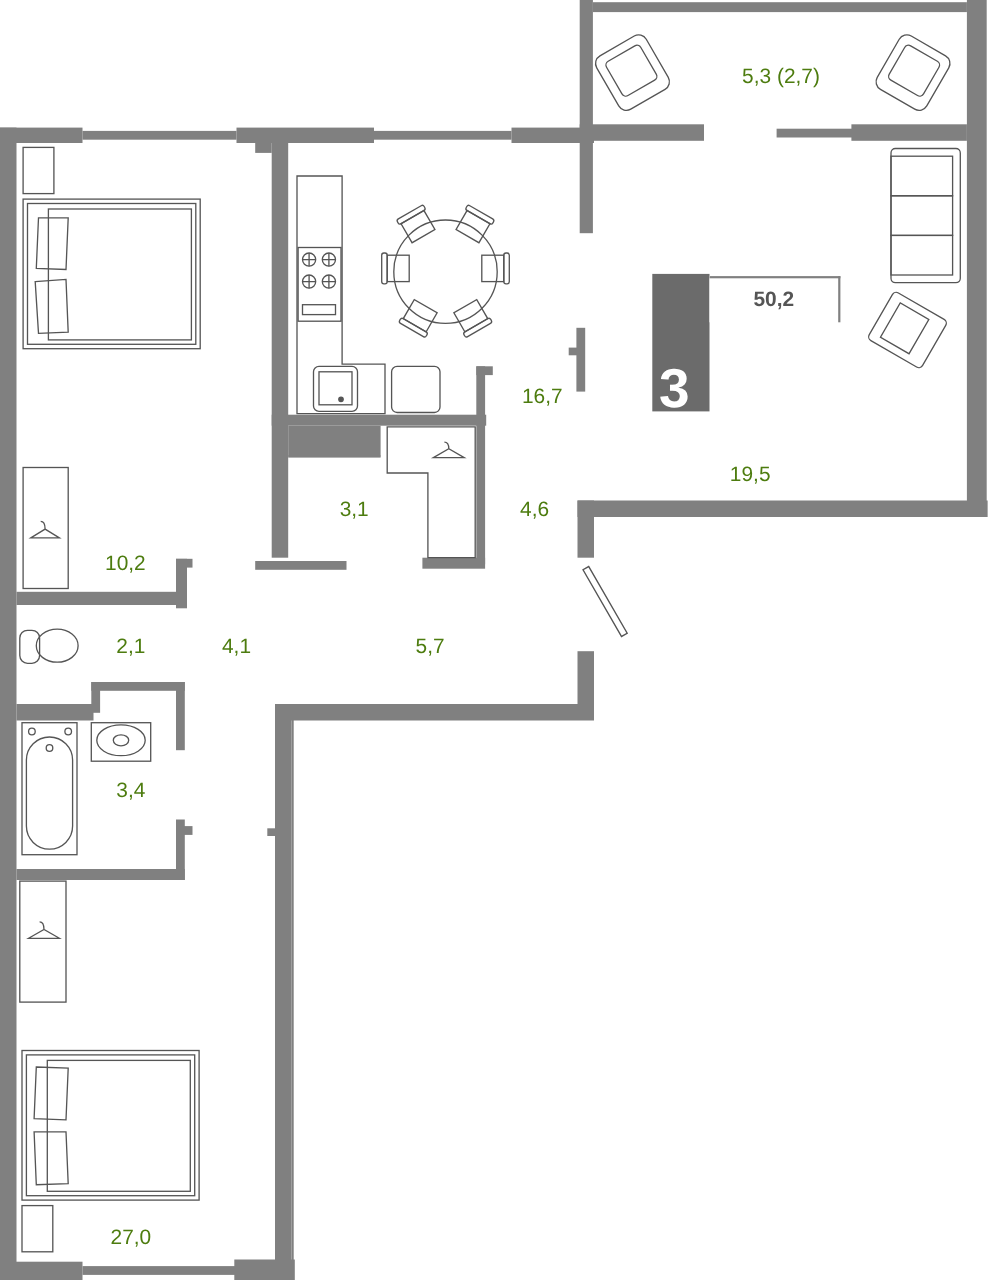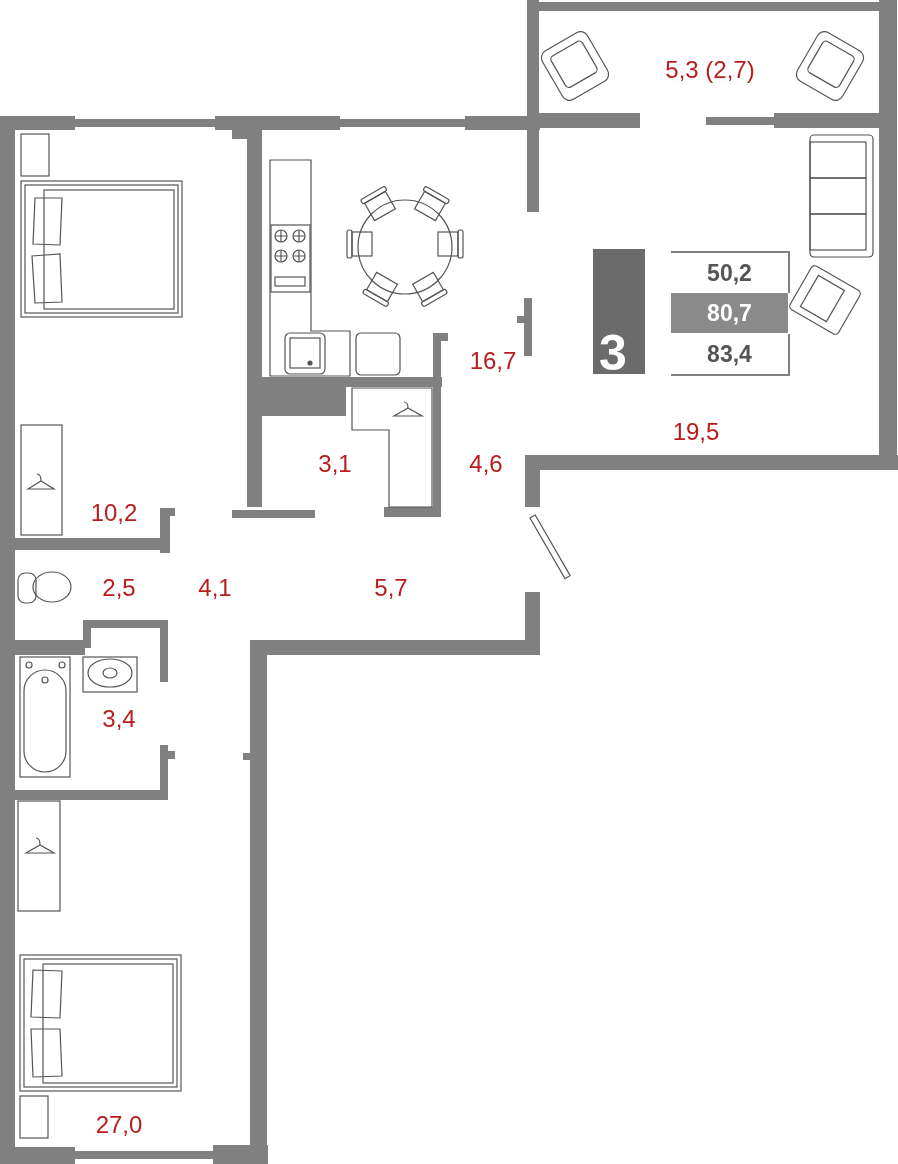--- a/index.html
+++ b/index.html
@@ -1,22 +1,22 @@
 <!DOCTYPE html>
 <html><head>
 <meta charset="utf-8">
 <style>
   html,body{margin:0;padding:0;background:#ffffff;}
   body{width:898px;height:1164px;position:relative;overflow:hidden;font-family:"Liberation Sans","DejaVu Sans",sans-serif;}
   #plan{position:absolute;left:0;top:0;}
-  .lbl{position:absolute;font-size:24px;color:#b91c1c;line-height:1;white-space:nowrap;transform:translate(-50%,-50%);}
+  .lbl{position:absolute;font-size:19px;color:#4d7c0f;line-height:1;white-space:nowrap;transform:translate(-50%,-50%);}
   .badge{position:absolute;left:593px;top:249px;width:170px;height:125px;}
   .badge .num{position:absolute;left:0;top:0;width:52px;height:125px;background:#6b6b6b;}
   .badge .num span{position:absolute;left:6px;bottom:-4px;font-size:50px;font-weight:bold;color:#fff;line-height:1;}
-  .badge .row{position:absolute;left:52px;width:117px;height:40px;display:flex;align-items:center;justify-content:center;font-size:23px;font-weight:bold;margin-left:26px;}
+  .badge .row{position:absolute;left:52px;width:117px;height:40px;display:flex;align-items:center;justify-content:center;font-size:19px;font-weight:bold;}
   .badge .r1{top:2px;color:#555;background:#fff;border-top:2px solid #808080;border-right:2px solid #808080;}
   .badge .r2{top:44px;color:#fff;background:#8a8a8a;}
   .badge .r3{top:85px;color:#555;background:#fff;border-bottom:2px solid #808080;border-right:2px solid #808080;}
 </style>
 </head>
 <body>
 
 <svg id="plan" width="898" height="1164" viewBox="0 0 898 1164">
 
   <g fill="#808080">
@@ -196,30 +196,28 @@
     <rect x="20" y="1096" width="28" height="42"></rect>
 
     <g transform="translate(530,518) rotate(-30)">
       <rect x="0" y="0" width="6" height="70" fill="#fff"></rect>
     </g>
   </g>
 </svg>
 
 <div class="lbl" style="left:710px;top:70px">5,3 (2,7)</div>
 <div class="lbl" style="left:493px;top:361px">16,7</div>
-<div class="lbl" style="left:696px;top:432px">19,5</div>
+<div class="lbl" style="left:682px;top:432px">19,5</div>
 <div class="lbl" style="left:114px;top:513px">10,2</div>
-<div class="lbl" style="left:335px;top:464px">3,1</div>
+<div class="lbl" style="left:322px;top:464px">3,1</div>
 <div class="lbl" style="left:486px;top:464px">4,6</div>
-<div class="lbl" style="left:119px;top:588px">2,5</div>
+<div class="lbl" style="left:119px;top:588px">2,1</div>
 <div class="lbl" style="left:215px;top:588px">4,1</div>
 <div class="lbl" style="left:391px;top:588px">5,7</div>
 <div class="lbl" style="left:119px;top:719px">3,4</div>
 <div class="lbl" style="left:119px;top:1125px">27,0</div>
 
 <div class="badge">
   <div class="num">
       <span>3</span>
     </div>
   <div class="row r1">50,2</div>
-  <div class="row r2">80,7</div>
-  <div class="row r3">83,4</div>
 </div>
 
 </body></html>

